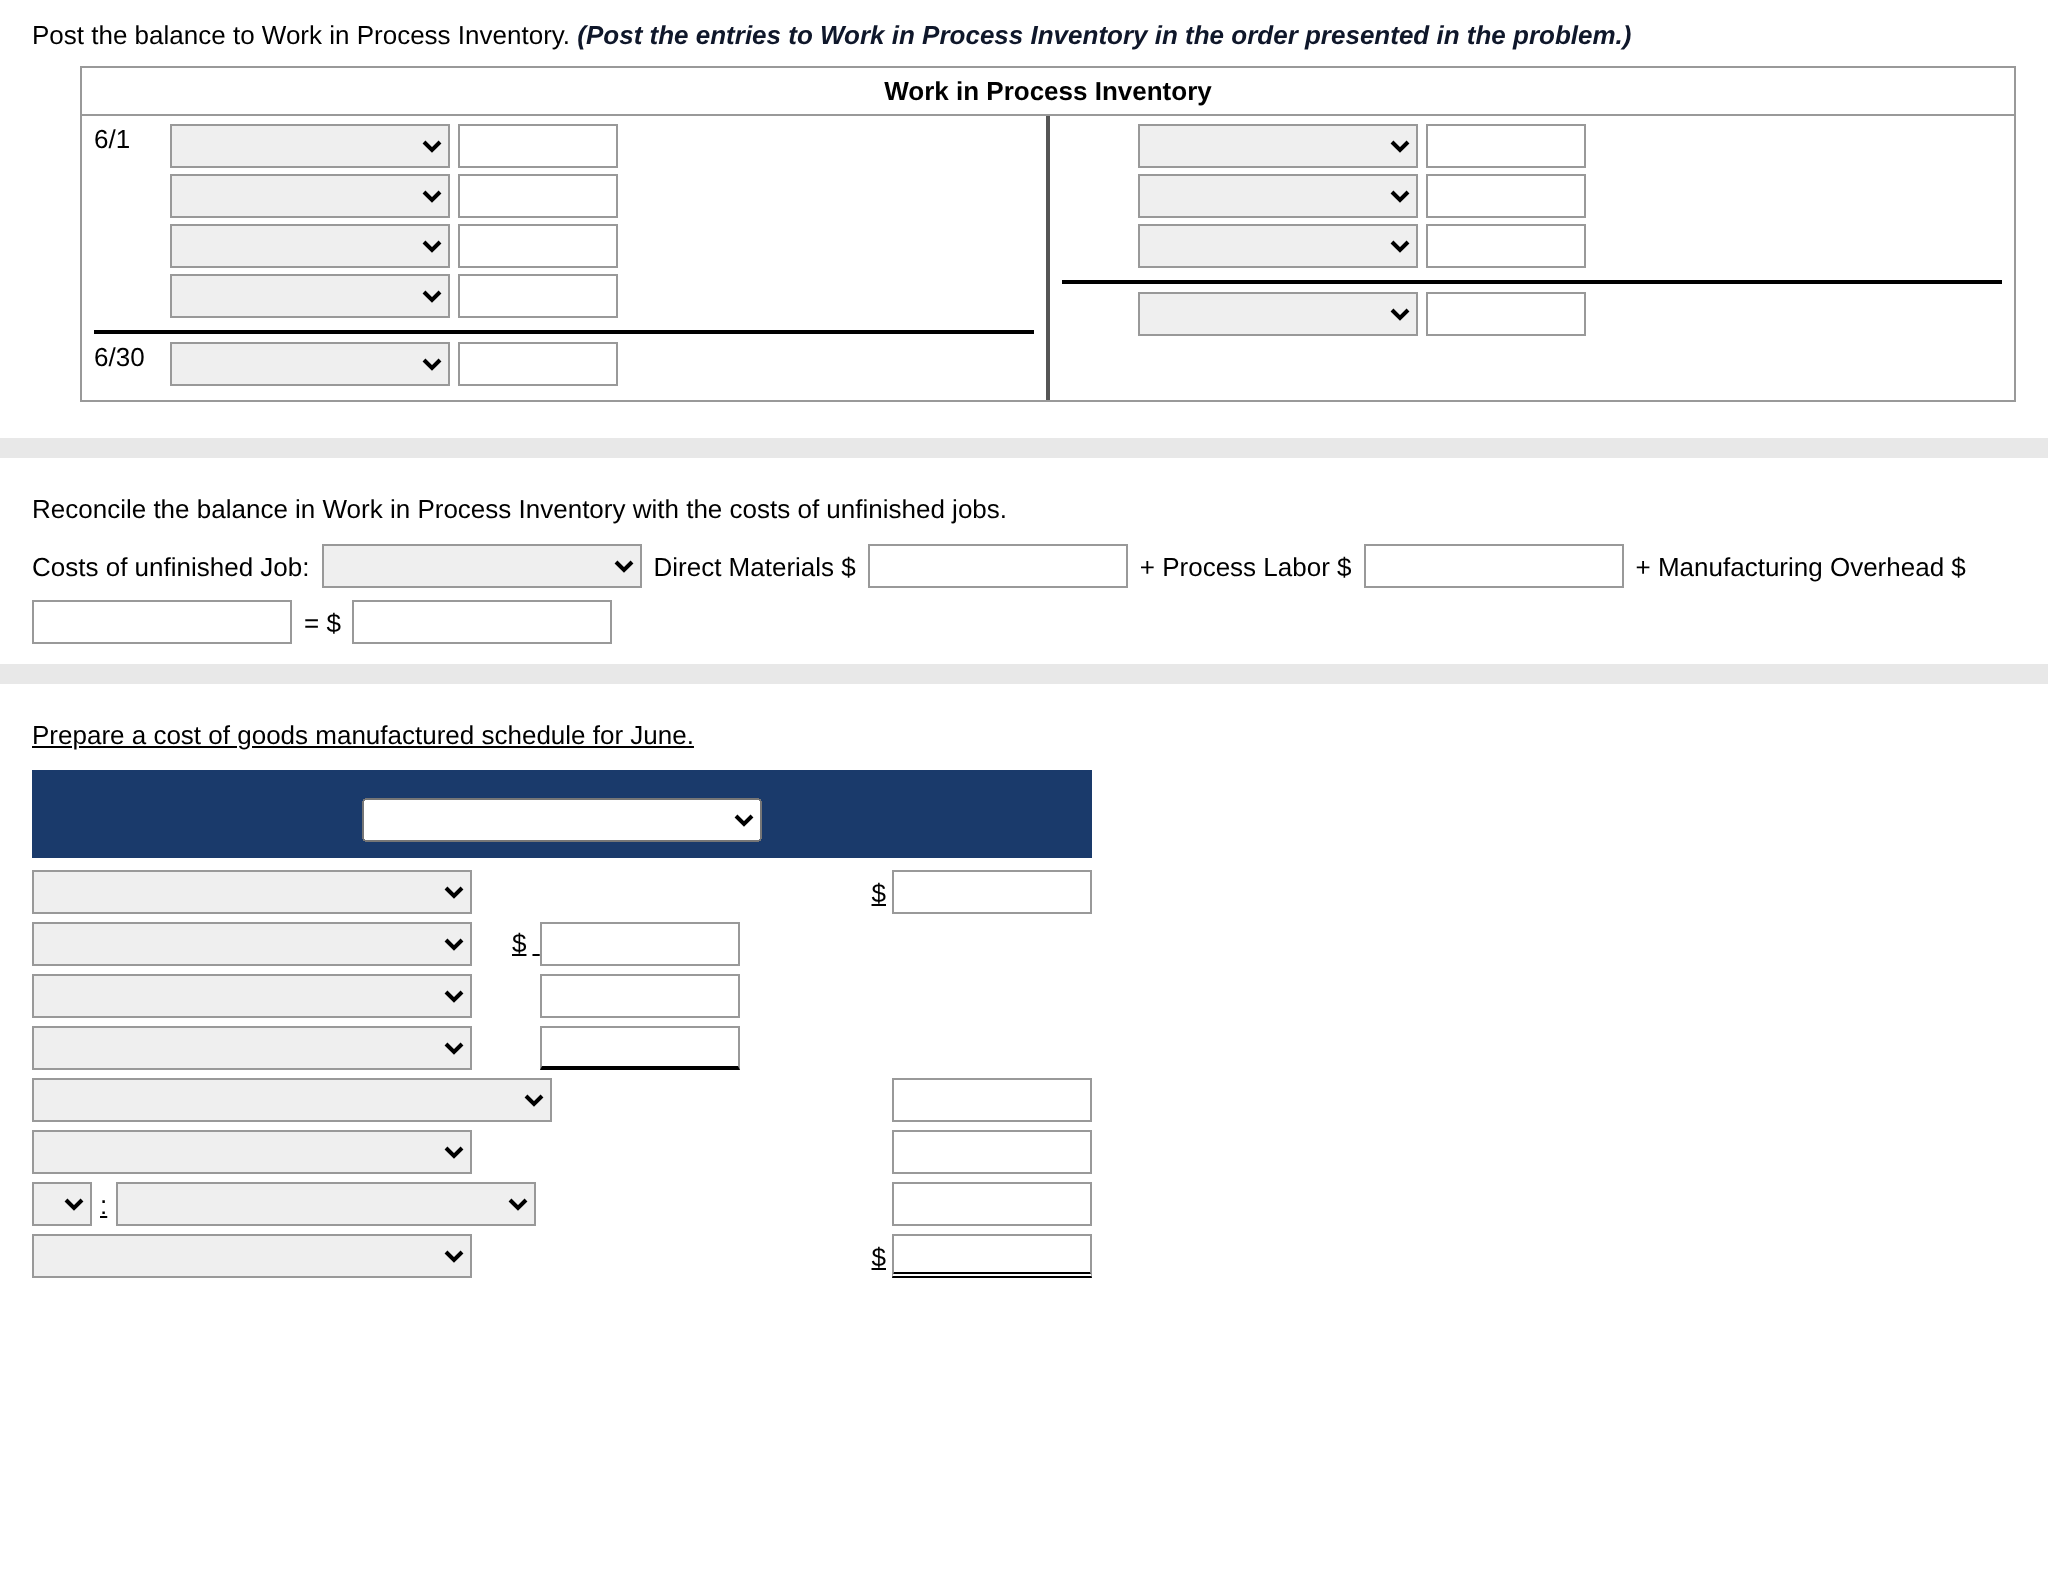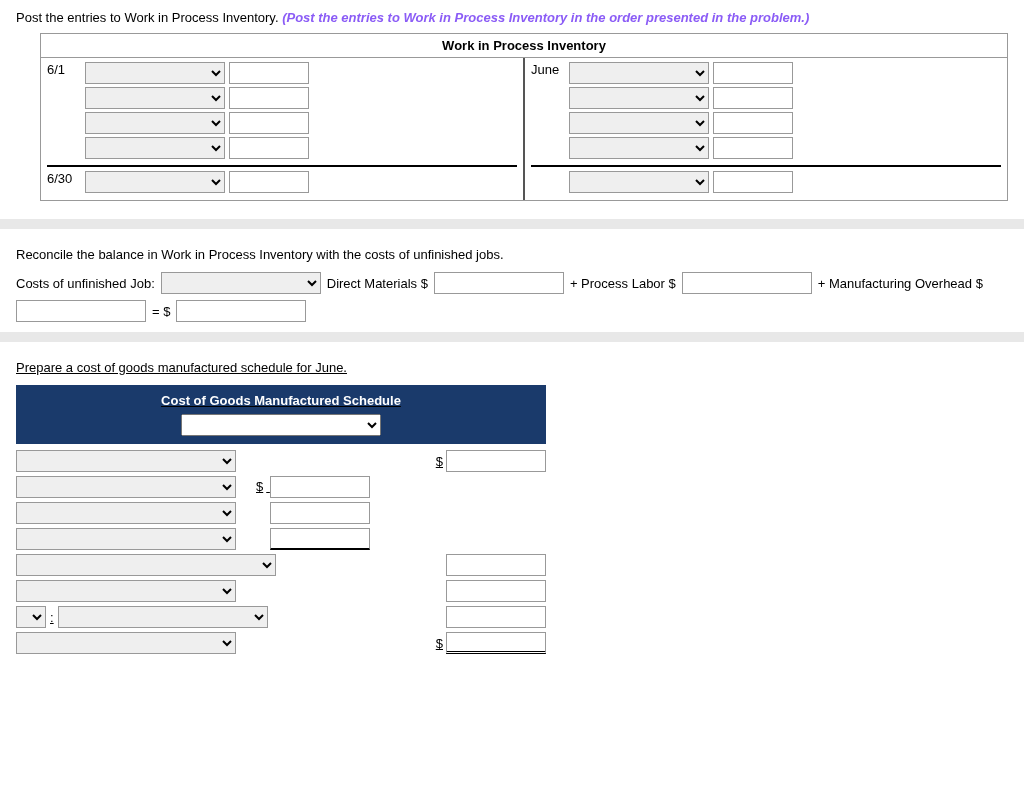--- a/index.html
+++ b/index.html
@@ -9,21 +9,21 @@
       background: #fff;
       color: #000;
       padding: 10px 16px;
     }
 
     .instruction-line {
       margin-bottom: 8px;
       font-size: 13px;
     }
     .instruction-red {
-      color: #8b5cf6;
+      color: #0f172a;
       font-style: italic;
       font-weight: bold;
     }
 
     
     .wip-section {
       margin-bottom: 18px;
       padding-left: 24px;
     }
     .wip-title {
@@ -185,21 +185,21 @@
     }
     .colon-label {
       font-size: 13px;
       margin: 0 4px;
     }
   </style>
 </head>
 <body>
 
 <div class="instruction-line">
-  <span>Post the entries to Work in Process Inventory. </span><span class="instruction-red">(Post the entries to Work in Process Inventory in the order presented in the problem.)</span>
+  <span>Post the balance to Work in Process Inventory. </span><span class="instruction-red">(Post the entries to Work in Process Inventory in the order presented in the problem.)</span>
 </div>
 
 <div class="wip-section">
   <div class="wip-title">Work in Process Inventory</div>
   <div class="wip-container">
 
     <div class="wip-half">
 
       <div class="wip-row">
         <span class="wip-row-label">6/1</span>
@@ -227,25 +227,20 @@
 
       <div class="wip-row" style="margin-top:6px; border-top:2px solid #000; padding-top:4px;">
         <span class="wip-row-label">6/30</span>
         <select class="wip-select"><option></option></select>
         <input type="text" class="wip-input" style="">
       </div>
     </div>
 
     <div class="wip-half">
 
-      <div class="wip-row">
-        <span class="wip-row-label">June</span>
-        <select class="wip-select"><option></option></select>
-        <input type="text" class="wip-input" style="">
-      </div>
 
       <div class="wip-row">
         <span class="wip-row-label"></span>
         <select class="wip-select"><option></option></select>
         <input type="text" class="wip-input" style="">
       </div>
 
       <div class="wip-row">
         <span class="wip-row-label"></span>
         <select class="wip-select"><option></option></select>
@@ -284,21 +279,20 @@
     <input type="text" class="rec-input" style="">
   </div>
 </div>
 
 <div class="section-divider"></div>
 
 <div class="schedule-section">
   <div class="schedule-intro">Prepare a cost of goods manufactured schedule for June.</div>
 
   <div class="schedule-header">
-    <div class="title-sub">Cost of Goods Manufactured Schedule</div>
     <div class="schedule-header-dropdown">
       <select><option></option></select>
     </div>
   </div>
 
   <div class="schedule-body">
 
     <div class="sched-row">
       <select class="sched-select-wide"><option></option></select>
       <div style="flex:1;"></div>

